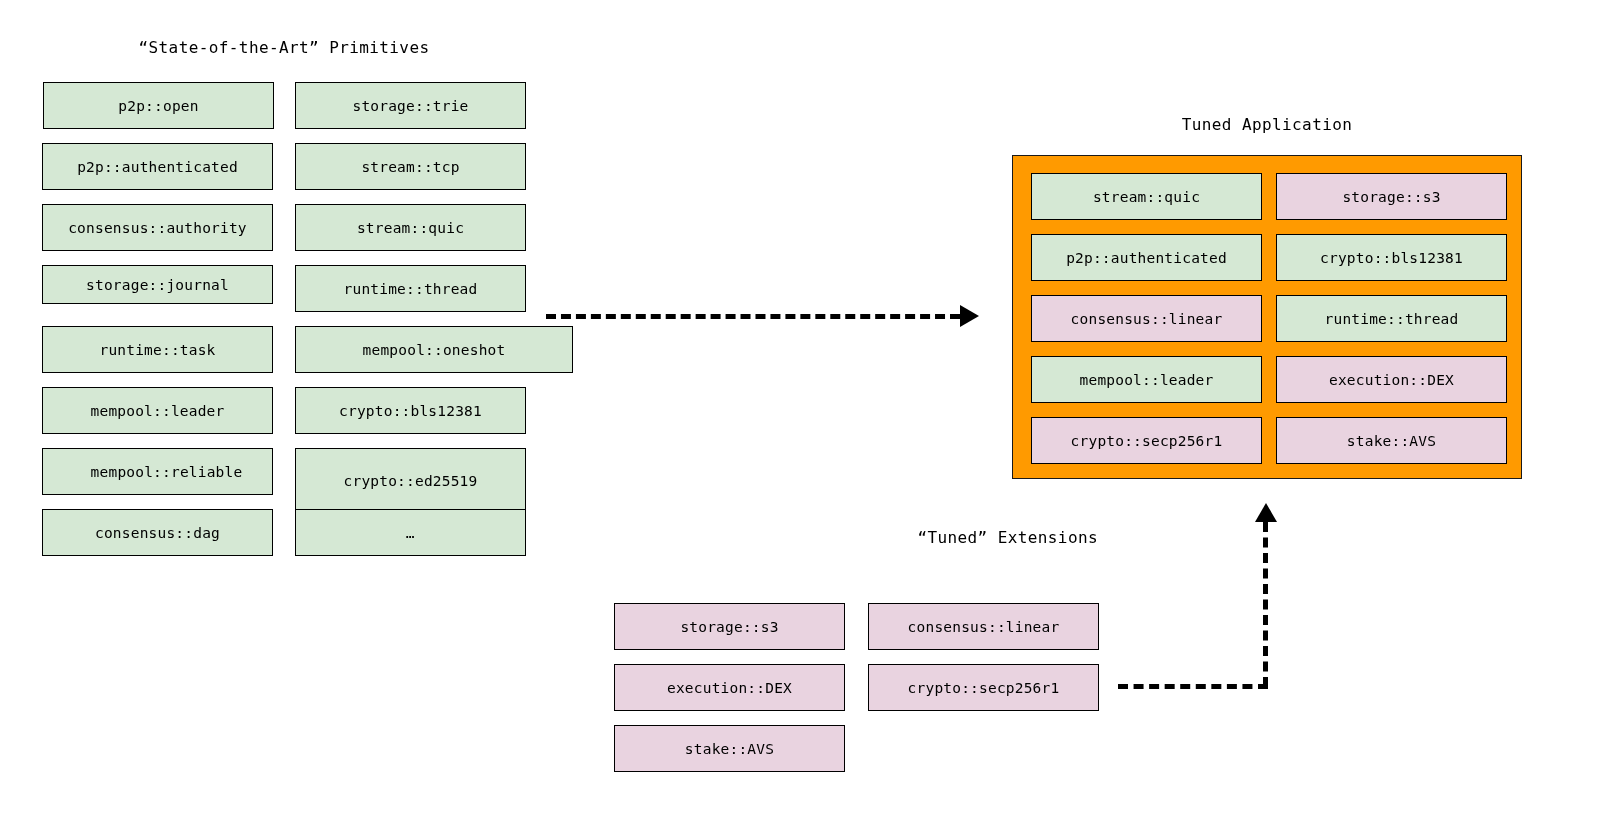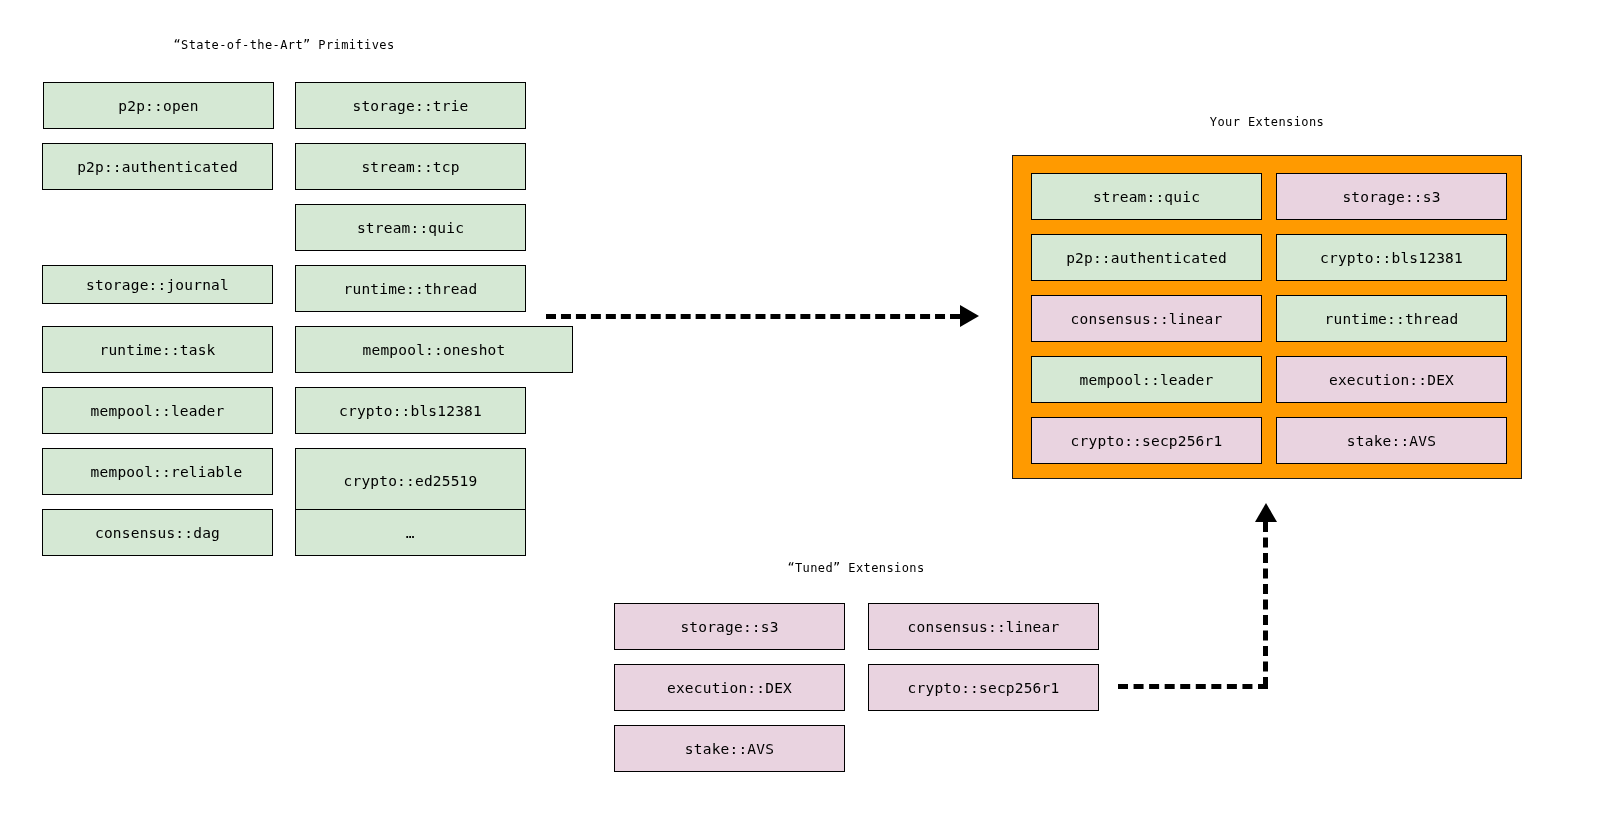--- a/index.html
+++ b/index.html
@@ -10,21 +10,21 @@
   #canvas {
     position: relative;
     width: 1600px;
     height: 836px;
     background: #ffffff;
     overflow: hidden;
     font-family: "DejaVu Sans Mono", "Liberation Mono", monospace;
   }
   .section-title {
     position: absolute;
-    font-size: 12px;
+    font-size: 16px;
     color: #000000;
     white-space: nowrap;
     text-align: center;
     letter-spacing: 0.4px;
   }
   .chip {
     position: absolute;
     box-sizing: border-box;
     border: 1.6px solid #000000;
     display: flex;
@@ -75,56 +75,57 @@
 </style>
 </head>
 <body>
 
 <div id="canvas">
 
   <div class="section-title" style="left:42px; top:38px; width:484px;">“State-of-the-Art” Primitives</div>
 
   <div class="chip green" style="left:43px; top:82px; width:231px; height:47px;">p2p::open</div>
   <div class="chip green" style="left:42px; top:143px; width:231px; height:47px;">p2p::authenticated</div>
+  <div class="chip green" style="left:42px; top:204px; width:231px; height:47px;">consensus::authority</div>
   <div class="chip green" style="left:42px; top:265px; width:231px; height:39px;">storage::journal</div>
   <div class="chip green" style="left:42px; top:326px; width:231px; height:47px;">runtime::task</div>
   <div class="chip green" style="left:42px; top:387px; width:231px; height:47px;">mempool::leader</div>
   <div class="chip green" style="left:42px; top:448px; width:231px; height:47px;padding-left:18px;">mempool::reliable</div>
   <div class="chip green" style="left:42px; top:509px; width:231px; height:47px;">consensus::dag</div>
 
   <div class="chip green" style="left:295px; top:82px; width:231px; height:47px;">storage::trie</div>
   <div class="chip green" style="left:295px; top:143px; width:231px; height:47px;">stream::tcp</div>
   <div class="chip green" style="left:295px; top:204px; width:231px; height:47px;">stream::quic</div>
   <div class="chip green" style="left:295px; top:265px; width:231px; height:47px;">runtime::thread</div>
   <div class="chip green" style="left:295px; top:326px; width:278px; height:47px;">mempool::oneshot</div>
   <div class="chip green" style="left:295px; top:387px; width:231px; height:47px;">crypto::bls12381</div>
   <div class="chip green" style="left:295px; top:448px; width:231px; height:65px;">crypto::ed25519</div>
   <div class="chip green ellipsis-chip" style="left:295px; top:509px; width:231px; height:47px;">…</div>
 
   <div class="arrow-line-h" style="left:546px; top:314px; width:414px;"></div>
   <div class="arrow-head-right" style="left:960px; top:305px;"></div>
 
-  <div class="section-title" style="left:1012px; top:115px; width:510px;">Your Extensions</div>
+  <div class="section-title" style="left:1012px; top:115px; width:510px;">Tuned Application</div>
 
   <div id="app-panel" style="left:1012px; top:155px; width:510px; height:324px;">
 
     <div class="chip green" style="left:18px; top:17px; width:231px; height:47px;">stream::quic</div>
     <div class="chip green" style="left:18px; top:78px; width:231px; height:47px;">p2p::authenticated</div>
     <div class="chip pink" style="left:18px; top:139px; width:231px; height:47px;">consensus::linear</div>
     <div class="chip green" style="left:18px; top:200px; width:231px; height:47px;">mempool::leader</div>
     <div class="chip pink" style="left:18px; top:261px; width:231px; height:47px;">crypto::secp256r1</div>
 
     <div class="chip pink" style="left:263px; top:17px; width:231px; height:47px;">storage::s3</div>
     <div class="chip green" style="left:263px; top:78px; width:231px; height:47px;">crypto::bls12381</div>
     <div class="chip green" style="left:263px; top:139px; width:231px; height:47px;">runtime::thread</div>
     <div class="chip pink" style="left:263px; top:200px; width:231px; height:47px;">execution::DEX</div>
     <div class="chip pink" style="left:263px; top:261px; width:231px; height:47px;">stake::AVS</div>
   </div>
 
-  <div class="section-title" style="left:614px; top:561px; width:484px;">“Tuned” Extensions</div>
+  <div class="section-title" style="left:614px; top:528px; width:484px;text-align:right;">“Tuned” Extensions</div>
 
   <div class="chip pink" style="left:614px; top:603px; width:231px; height:47px;">storage::s3</div>
   <div class="chip pink" style="left:614px; top:664px; width:231px; height:47px;">execution::DEX</div>
   <div class="chip pink" style="left:614px; top:725px; width:231px; height:47px;">stake::AVS</div>
 
   <div class="chip pink" style="left:868px; top:603px; width:231px; height:47px;">consensus::linear</div>
   <div class="chip pink" style="left:868px; top:664px; width:231px; height:47px;">crypto::secp256r1</div>
 
   <div class="arrow-line-h" style="left:1118px; top:684px; width:150px;"></div>
   <div class="arrow-line-v" style="left:1263px; top:522px; height:165px;"></div>

